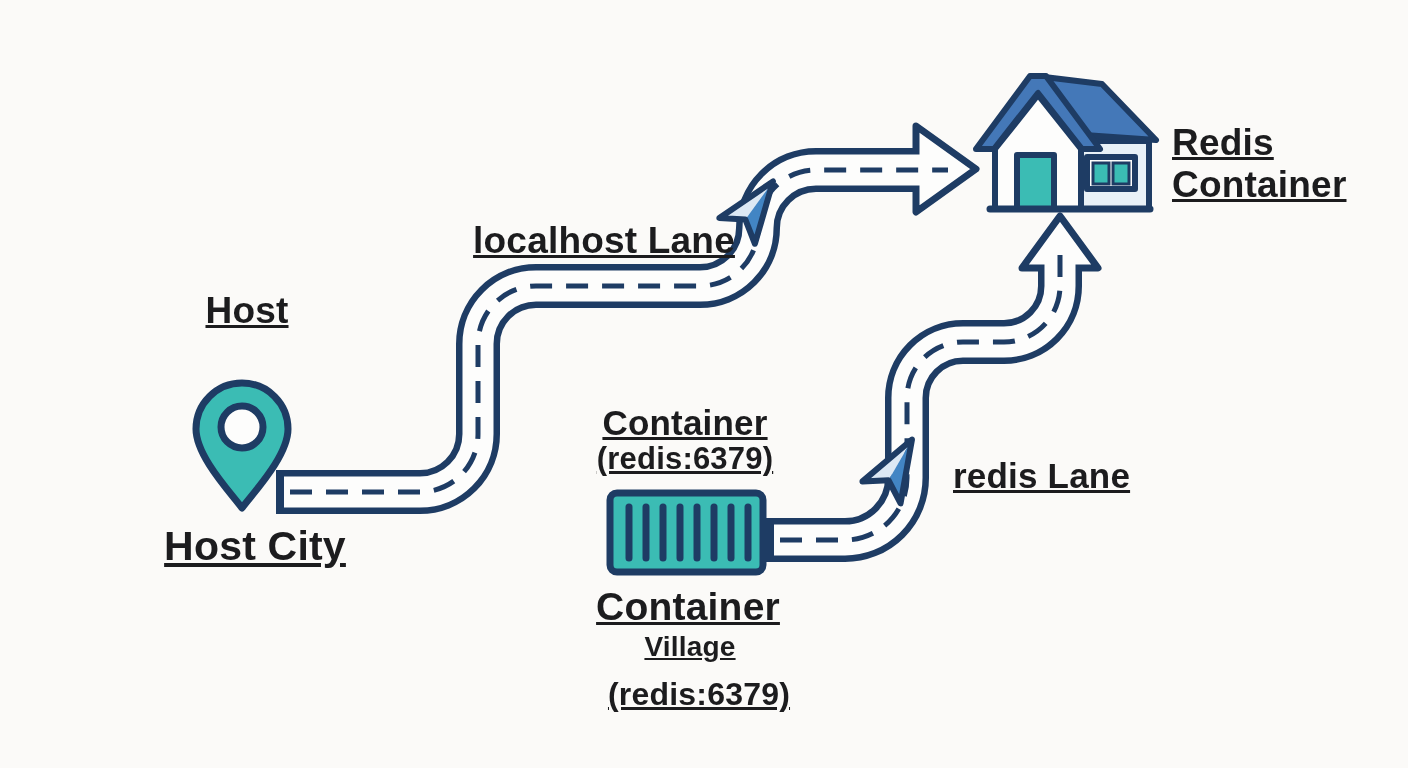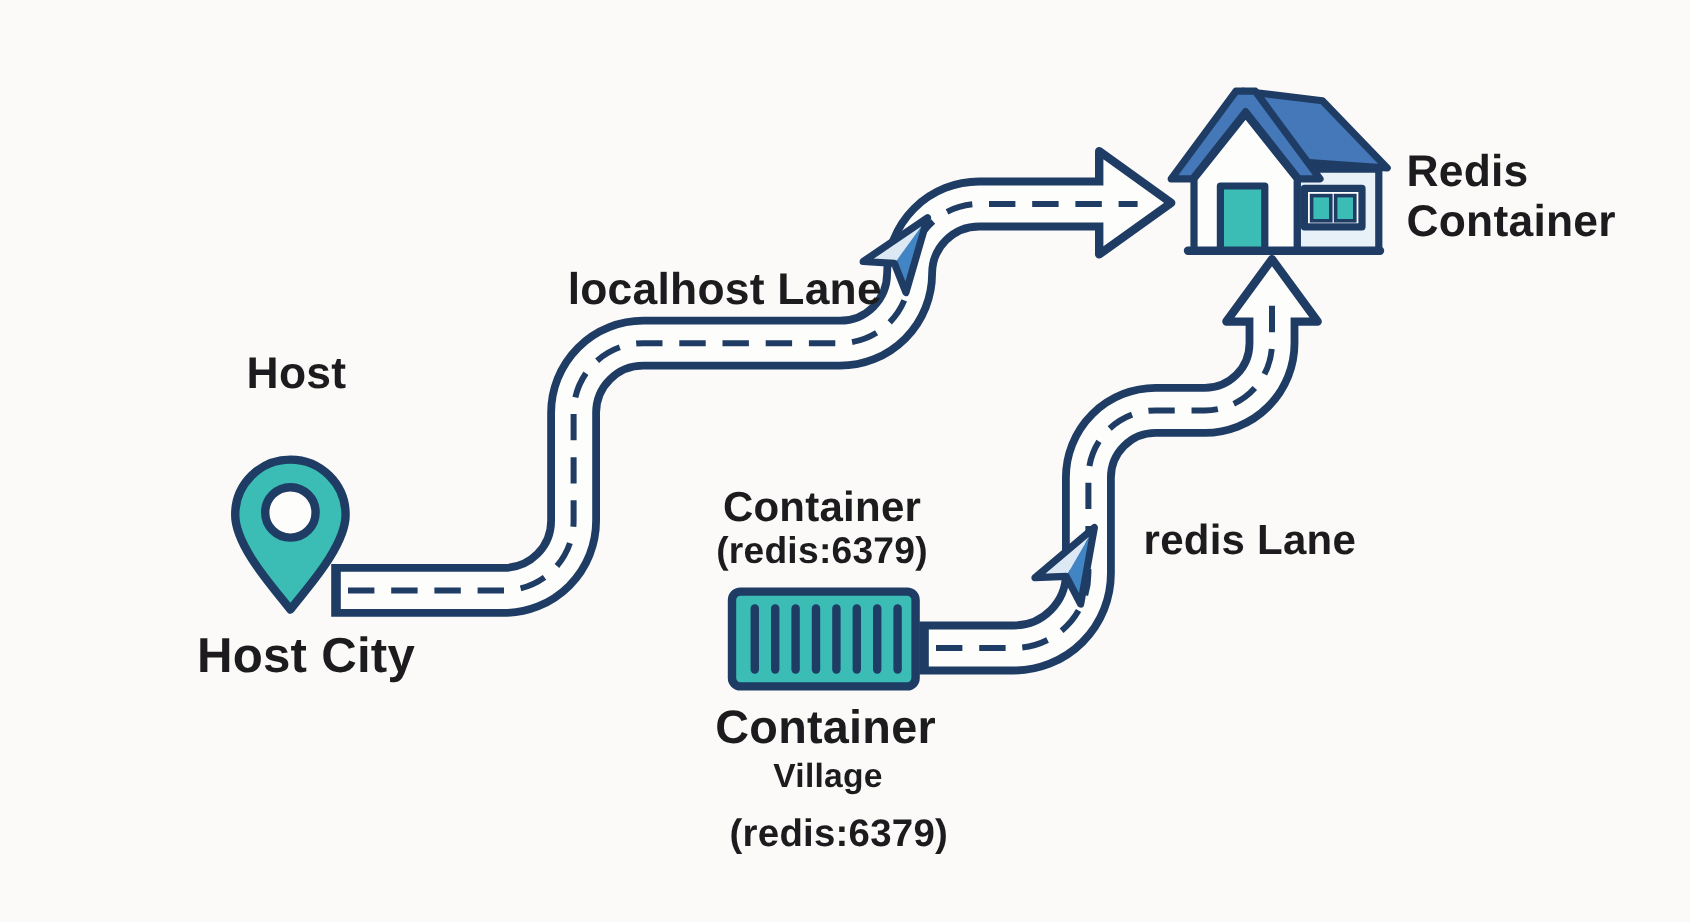--- a/index.html
+++ b/index.html
@@ -21,20 +21,21 @@
     position: absolute;
     left: 0; top: 0;
     width: 1408px; height: 768px;
   }
   .label {
     position: absolute;
     font-weight: 700;
     color: var(--text, #1c1c1e);
     white-space: nowrap;
     letter-spacing: 0.2px;
+    text-decoration: underline;
   }
   .centered { transform: translateX(-50%); text-align: center; }
 
   
   .casing   { fill: none; stroke: var(--navy, #1e3c64); stroke-width: 44; }
   .roadfill { fill: none; stroke: var(--road_fill, #fdfdfc); stroke-width: 31; }
   .dashline { fill: none; stroke: var(--navy, #1e3c64); stroke-width: 5; stroke-dasharray: 22 14; }
   .arrowhead { fill: var(--road_fill, #fdfdfc); stroke: var(--navy, #1e3c64); stroke-width: 7; stroke-linejoin: round; }
 
   
@@ -120,18 +121,18 @@
   <div class="label centered" style="left:255px; top:523px; font-size:41px;">Host City</div>
 
   <div class="label centered" style="left:604px; top:220px; font-size:37px;">localhost Lane</div>
 
   <div class="label centered" style="left:685px; top:403px; font-size:35px;">Container</div>
   <div class="label centered" style="left:685px; top:441px; font-size:31px;">(redis:6379)</div>
   <div class="label centered" style="left:688px; top:585px; font-size:39px;">Container</div>
   <div class="label centered" style="left:690px; top:631px; font-size:28px;">Village</div>
   <div class="label centered" style="left:699px; top:676px; font-size:32px;">(redis:6379)</div>
 
-  <div class="label" style="left:953px; top:431px; font-size:35px;">redis Lane</div>
+  <div class="label" style="left:953px; top:456px; font-size:35px;">redis Lane</div>
 
   <div class="label" style="left:1172px; top:122px; font-size:37px;">Redis</div>
   <div class="label" style="left:1172px; top:164px; font-size:37px;">Container</div>
 
 </div>
 
 </body></html>

